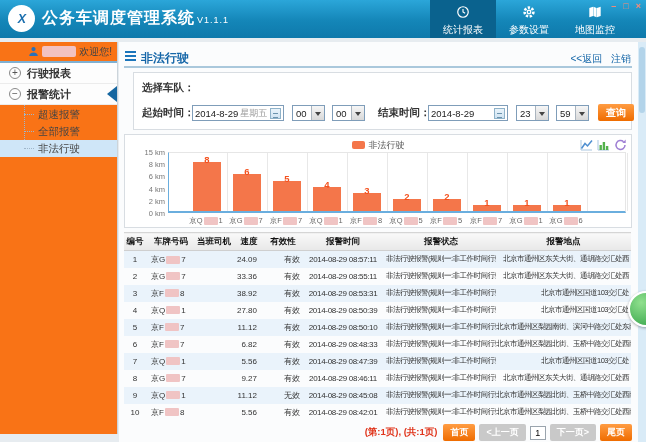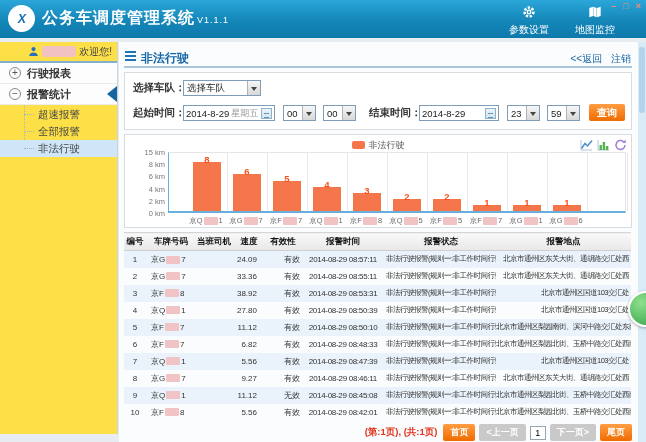--- a/index.html
+++ b/index.html
@@ -16,21 +16,21 @@
 .app-ver { font-size:9px; font-weight:normal; margin-left:2px; }
 .win-controls { position:absolute; right:5px; top:1px; display:flex; gap:7px; }
 .win-controls span { color:#ff8a74; font-size:9px; font-weight:bold; cursor:pointer; line-height:10px; }
 .nav { position:absolute; right:18px; top:0; height:38px; display:flex; }
 .nav-btn { width:66px; height:38px; text-align:center; padding-top:5px; cursor:pointer; color:#fff; }
 .nav-btn.active { background:#0a628e; }
 .nav-btn svg { width:14px; height:14px; display:inline-block; }
 .nav-btn .lbl { display:block; font-size:10px; margin-top:0; }
 
 
-.sidebar { position:absolute; left:0; top:42px; width:118px; bottom:8px; background:#fde047; border-right:1px solid #ccd4da; }
+.sidebar { position:absolute; left:0; top:42px; width:118px; bottom:8px; background:#f97316; border-right:1px solid #ccd4da; }
 .user-row { height:21px; display:flex; align-items:center; justify-content:flex-end; gap:3px; padding:0 5px;
   border-bottom:2px solid #7fb0d2; }
 .user-row svg { width:11px; height:11px; }
 .user-redact { width:34px; height:11px; background:#f2c2c2; border-radius:2px; }
 .welcome { font-size:10px; color:#444; white-space:nowrap; }
 .menu-hdr { position:relative; height:21px; line-height:21px; border-bottom:1px solid #ececec; font-size:11px; font-weight:bold; color:#333; padding-left:27px; cursor:pointer; background:#fdfdfd; }
 .menu-hdr .tog { position:absolute; left:9px; top:4px; width:12px; height:12px; border:1px solid #8a8a8a; border-radius:50%;
   font-size:10px; line-height:10px; text-align:center; color:#555; font-weight:normal; }
 .menu-hdr .tri { position:absolute; right:0; top:2px; width:0; height:0;
   border-top:8px solid transparent; border-bottom:8px solid transparent; border-right:10px solid #1566a0; }
@@ -42,21 +42,21 @@
 
 
 .content { position:absolute; left:119px; top:42px; width:519px; bottom:0; background:#fbfcfd; }
 .page-head { position:relative; height:20px; margin:6px 6px 0 5px; border-bottom:2px solid #aac8dc; }
 .burger { position:absolute; left:1px; top:3px; width:11px; }
 .burger i { display:block; height:2px; background:#1b75bb; margin-bottom:2px; }
 .page-title { position:absolute; left:17px; top:2px; font-size:12px; font-weight:bold; color:#1566a8; }
 .page-links { position:absolute; right:1px; top:4px; font-size:10px; color:#1566a8; font-weight:normal; }
 .page-links span { cursor:pointer; margin-left:6px; }
 
-.filter-box { position:relative; margin:4px 6px 0 5px; height:58px; background:#fff; border:1px solid #d8dde2; font-size:10.5px; }
+.filter-box { position:relative; margin:4px 6px 0 14px; height:58px; background:#fff; border:1px solid #d8dde2; font-size:10.5px; }
 .flabel { position:absolute; font-weight:bold; color:#333; white-space:nowrap; }
 .sel { position:absolute; height:16px; background:#fff; border:1px solid #7f9db9; display:flex; align-items:center; cursor:pointer; }
 .sel .val { flex:1; font-size:9.5px; color:#222; padding-left:3px; white-space:nowrap; overflow:hidden; }
 .sel .arr { width:13px; height:100%; background:linear-gradient(#f6f6f6,#d8d8d8); border-left:1px solid #aab4be; position:relative; }
 .sel .arr::after { content:""; position:absolute; left:3px; top:6px; border:3px solid transparent; border-top:4px solid #444; }
 .datefld { position:absolute; height:16px; background:#fff; border:1px solid #7f9db9; display:flex; align-items:center; padding:0 2px; gap:2px; }
 .datefld .dv { font-size:9.5px; color:#222; white-space:nowrap; }
 .datefld .dd { font-size:9px; color:#999; white-space:nowrap; }
 .cal { margin-left:auto; width:11px; height:11px; border:1px solid #8fb2c9; background:linear-gradient(#eaf4fb,#cfe3f2); position:relative; cursor:pointer; }
 .cal::after { content:""; position:absolute; left:2px; top:4px; width:5px; height:3px; border-top:1px solid #6b93ad; border-bottom:1px solid #6b93ad; }
@@ -113,20 +113,24 @@
     <svg viewBox="0 0 24 24">
         <circle cx="12" cy="12" r="11" fill="#fff"></circle>
       <path d="M12 2a10 10 0 1 0 0 20 8 8 0 1 1 0-20z" fill="#35b8a0" opacity=".85"></path>
       <text x="12.5" y="17" font-size="13" font-weight="bold" font-style="italic" fill="#1b6fae" text-anchor="middle">X</text>
     </svg>
   </div>
   <div class="app-title">
     <span>公务车调度管理系统</span><span class="app-ver">V1.1.1</span>
   </div>
   <div class="nav" id="nav">
+      <div class="nav-btn active"><span><svg viewBox="0 0 16 16">
+            <circle cx="8" cy="8" r="6" fill="none" stroke="#fff" stroke-width="1.4"></circle>
+            <path d="M8 4.6V8l2.4 1.5" stroke="#fff" stroke-width="1.3" fill="none"></path>
+          </svg></span><span class="lbl">统计报表</span></div>
       <div class="nav-btn"><span><svg viewBox="0 0 16 16">
             <circle cx="8" cy="8" r="5" fill="none" stroke="#fff" stroke-width="3" stroke-dasharray="2.6 1.7"></circle>
             <circle cx="8" cy="8" r="2" fill="none" stroke="#fff" stroke-width="1.5"></circle>
           </svg></span><span class="lbl">参数设置</span></div>
       <div class="nav-btn"><span><svg viewBox="0 0 16 16">
             <path d="M1.5 3.5 5.8 2v10.5L1.5 14zM6.2 2l3.6 1.5V14L6.2 12.5zM10.2 3.5 14.5 2v10.5l-4.3 1.5z" fill="#fff"></path>
           </svg></span><span class="lbl">地图监控</span></div>
     </div>
   <div class="win-controls">
     <span>–</span>
@@ -171,24 +175,20 @@
       </span>
     <span class="page-title">非法行驶</span>
     <span class="page-links">
       <span>&lt;&lt;返回</span>
       <span>注销</span>
     </span>
   </div>
 
   <div class="filter-box">
     <span class="flabel" style="left:8px;top:8px;">选择车队：</span>
-    <div class="sel" style="left:58px;top:7px;width:78px;">
-      <span class="val">选择车队</span>
-        <span class="arr"></span>
-    </div>
 
     <span class="flabel" style="left:8px;top:33px;">起始时间：</span>
     <div class="datefld" style="left:58px;top:32px;width:92px;">
       <span class="dv">2014-8-29</span>
       <span class="dd">星期五</span>
       <span class="cal"></span>
     </div>
     <div class="sel" style="left:158px;top:32px;width:33px;">
       <span class="val">00</span>
         <span class="arr"></span>

